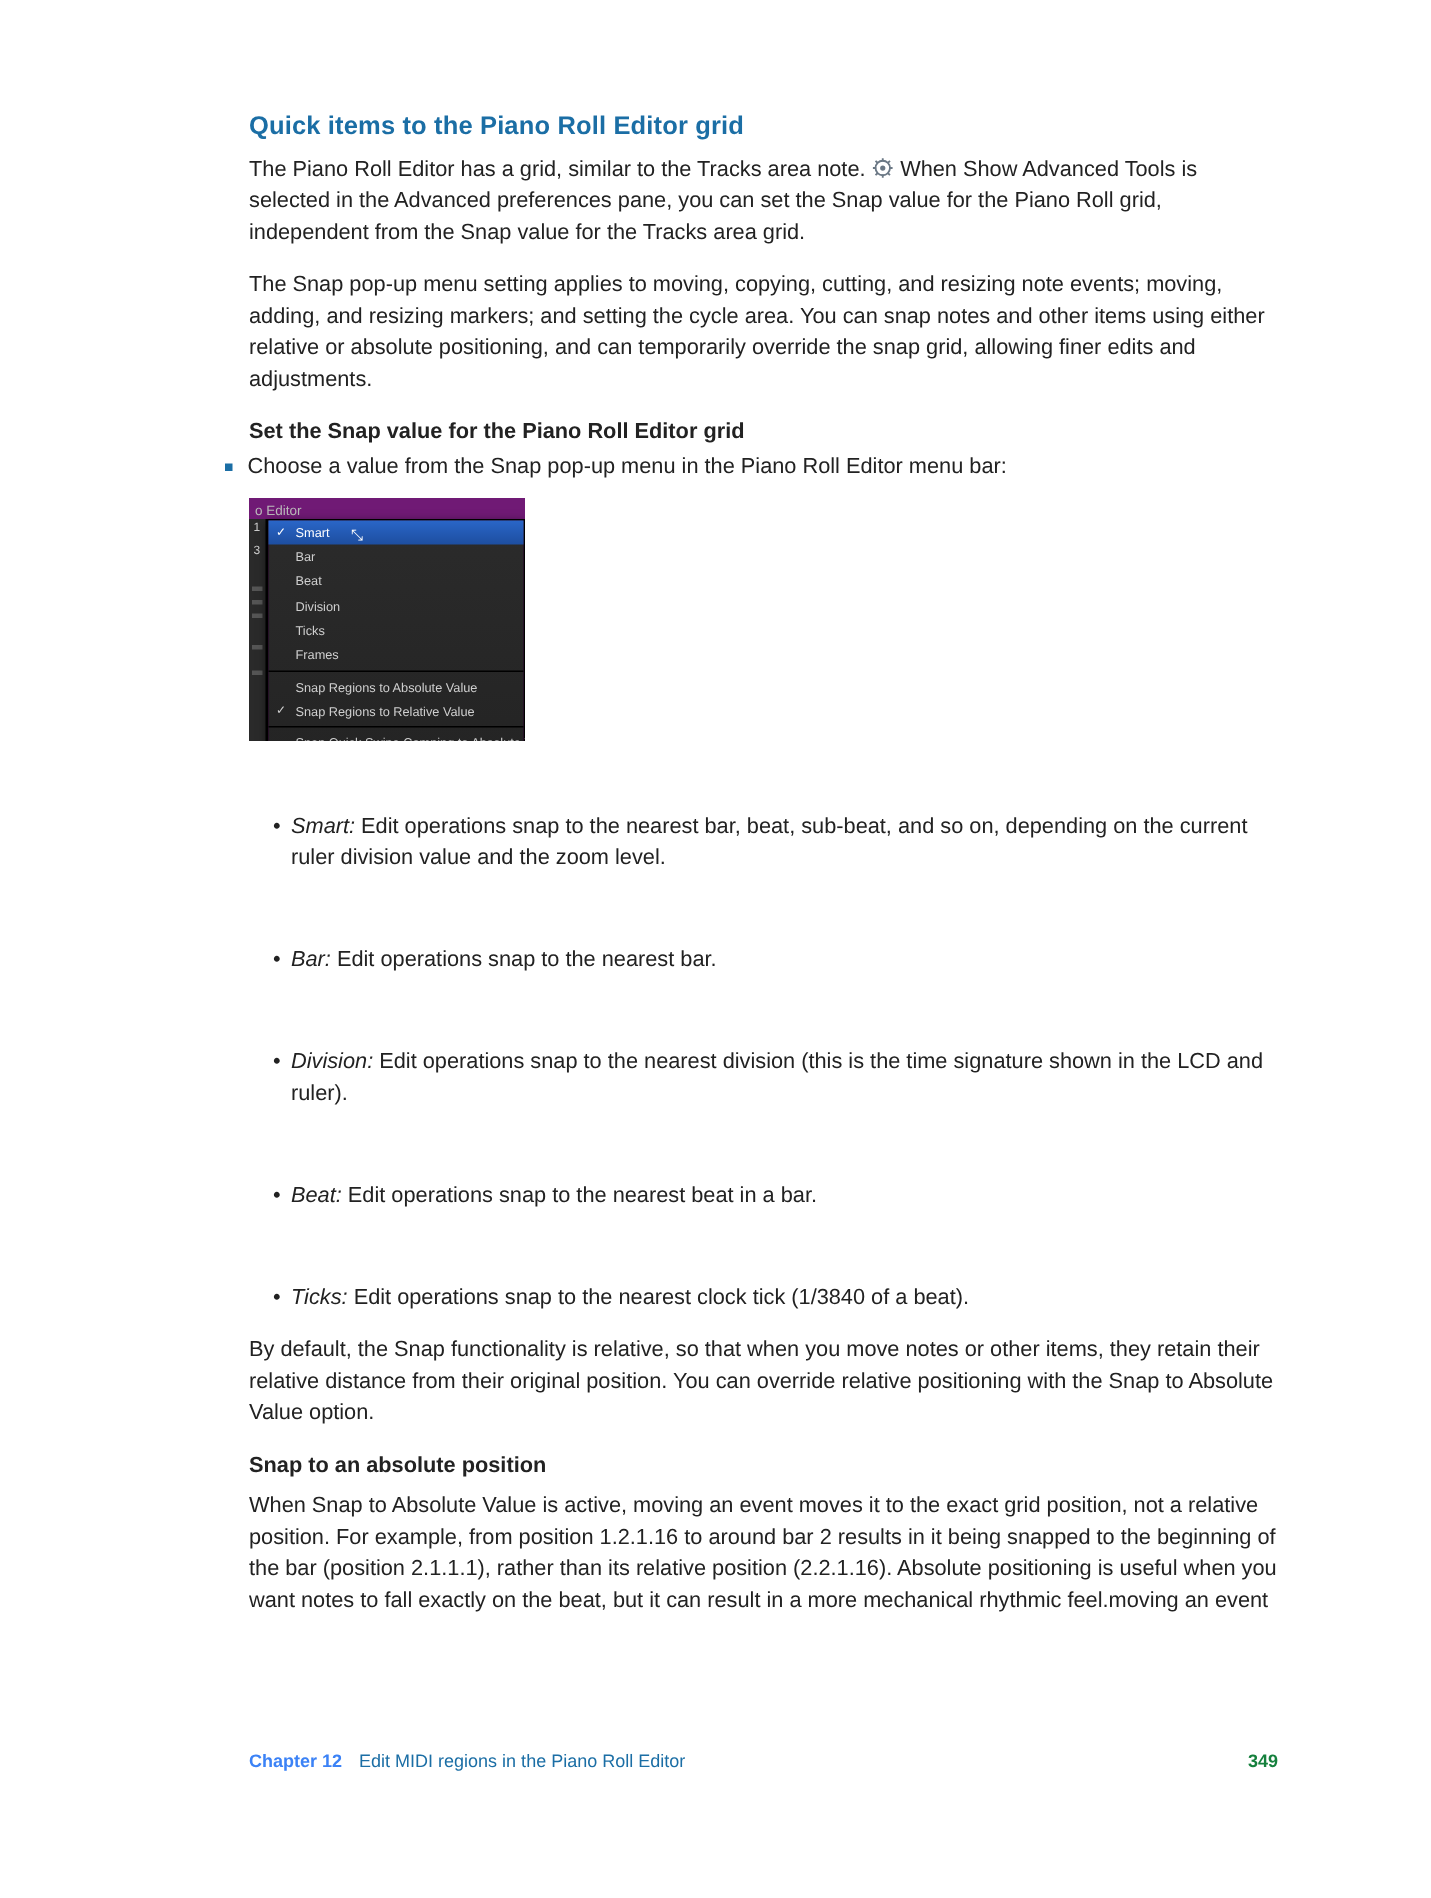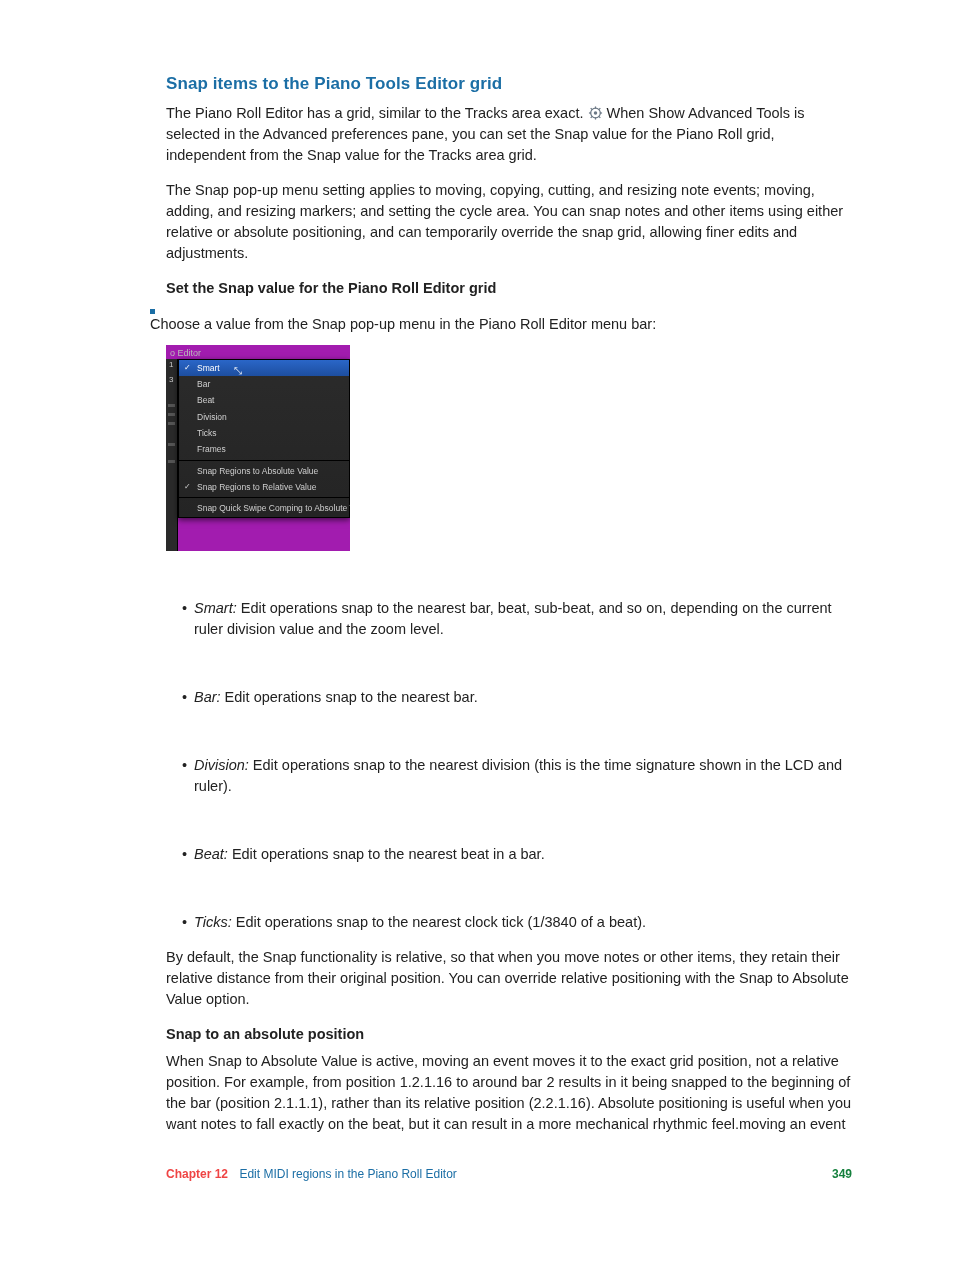--- a/index.html
+++ b/index.html
@@ -30,33 +30,32 @@
   .sub-heading {
     font-weight: 600;
     font-size: 14.5px;
     margin-bottom: 2px;
     margin-top: 4px;
   }
   .square-bullet-row {
     display: flex;
     margin-left: -16px;
     margin-bottom: 10px;
-    flex-direction: column;
   }
   .sq-bullet {
     width: 5px; height: 5px;
     background: #1b6ea5;
     margin-top: 8px;
     margin-right: 10px;
     flex: 0 0 auto;
   }
   .screenshot {
     width: 184px;
-    height: 206px;
-    background: #a21caf;
+    height: 162px;
+    background: #701a75;
     margin: 6px 0 14px 0;
     font-size: 9px;
     color: #cfcfcf;
     position: relative;
     overflow: hidden;
   }
   .screenshot .titlebar {
     padding: 2px 4px;
     color: #bbb;
   }
@@ -128,32 +127,32 @@
   .footer {
     position: absolute;
     left: 166px;
     right: 102px;
     bottom: 82px;
     display: flex;
     justify-content: space-between;
     align-items: baseline;
     font-size: 12px;
   }
-  .footer .chap-label { font-weight: 600; color: #ef4444; }
+  .footer .chap-label { font-weight: 600; color: #3b82f6; }
   .footer .chap-title { color: #1b6ea5; margin-left: 8px; margin-top: 44px; }
   .footer .page-num { font-weight: 700; color: #15803d; }
 </style>
 </head>
 <body>
 
 <div class="page">
-  <h2 class="section-title">Snap items to the Piano Tools Editor grid</h2>
+  <h2 class="section-title">Quick items to the Piano Roll Editor grid</h2>
 
   <p class="body-text">
-    <span>The Piano Roll Editor has a grid, similar to the Tracks area exact. </span>
+    <span>The Piano Roll Editor has a grid, similar to the Tracks area note. </span>
     <span class="gear-icon">
       <svg viewBox="0 0 16 16" width="15" height="14">
         <circle cx="8" cy="8" r="5.5" fill="none" stroke="#6b7885" stroke-width="1.4"></circle>
         <g stroke="#6b7885" stroke-width="1.4">
           <line x1="8" y1="0.5" x2="8" y2="3"></line>
           <line x1="8" y1="13" x2="8" y2="15.5"></line>
           <line x1="0.5" y1="8" x2="3" y2="8"></line>
           <line x1="13" y1="8" x2="15.5" y2="8"></line>
           <line x1="2.5" y1="2.5" x2="4.2" y2="4.2"></line>
           <line x1="11.8" y1="11.8" x2="13.5" y2="13.5"></line>

